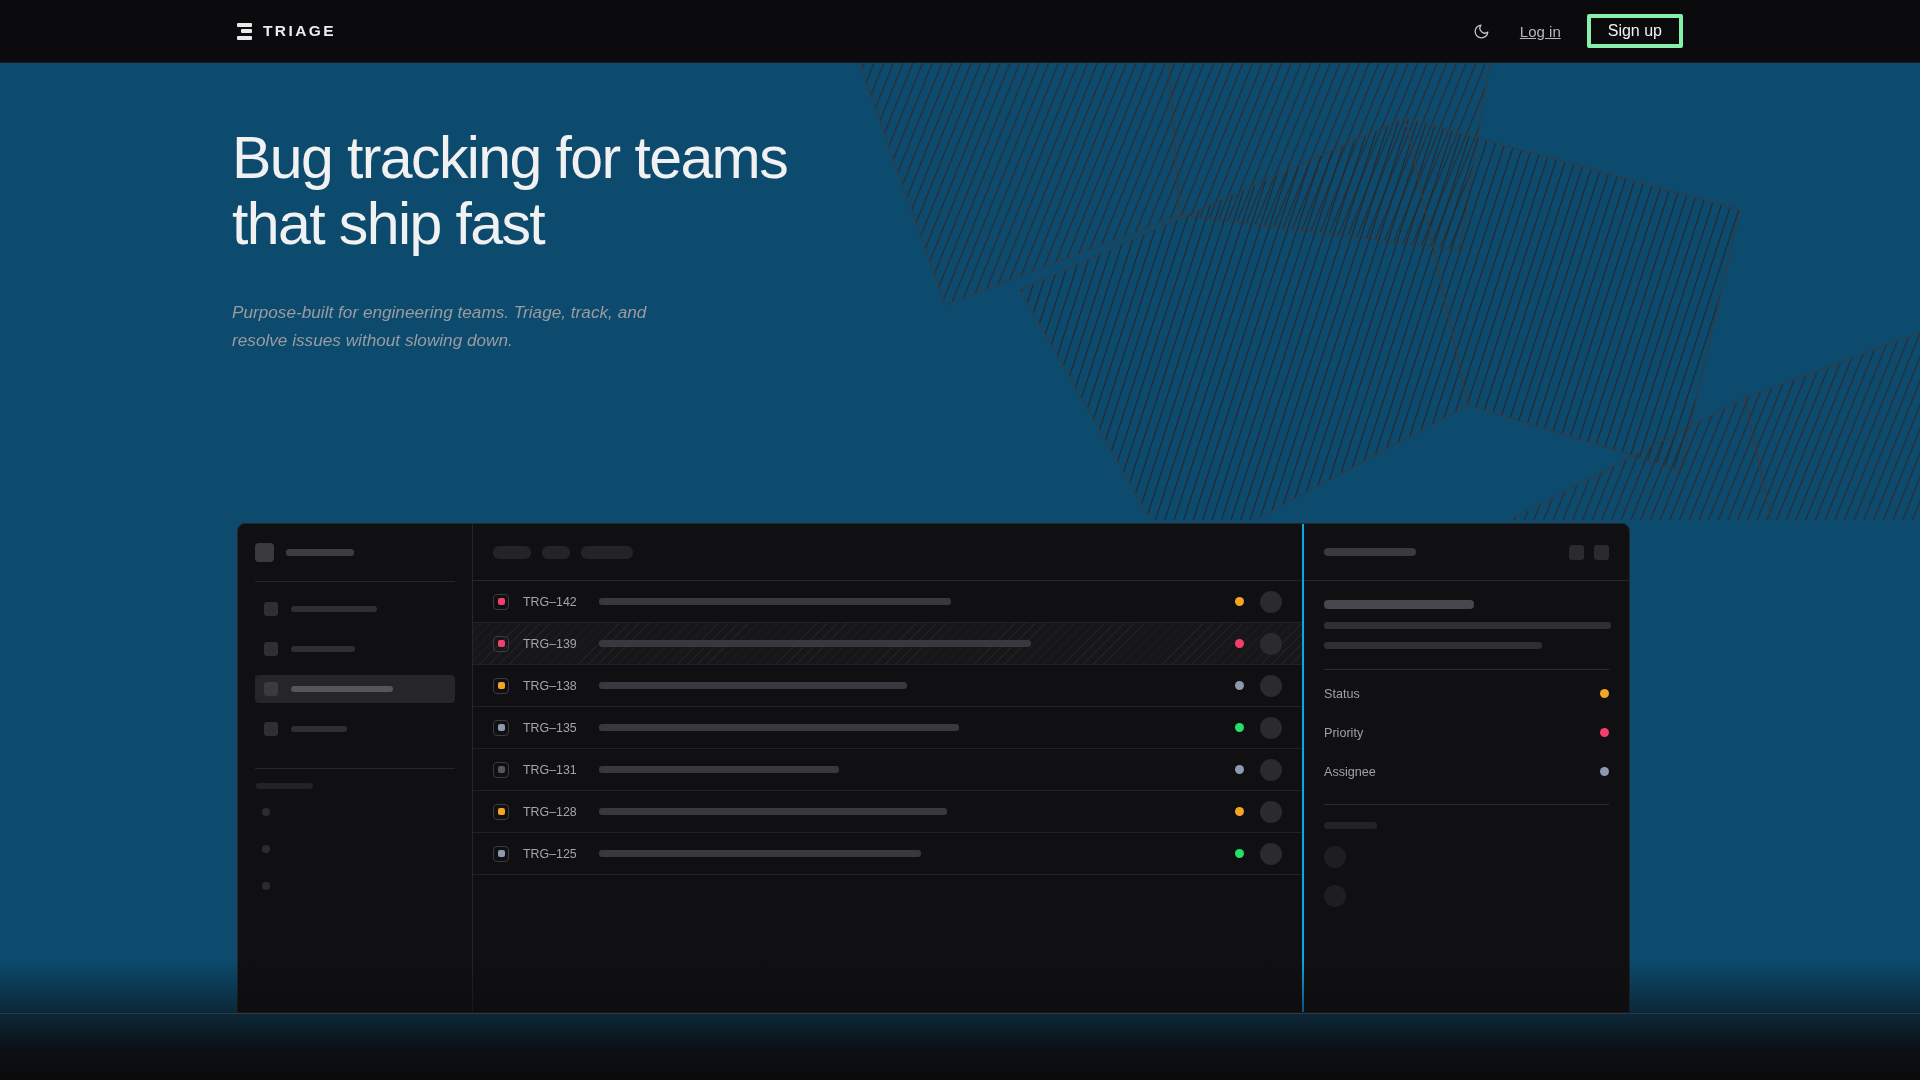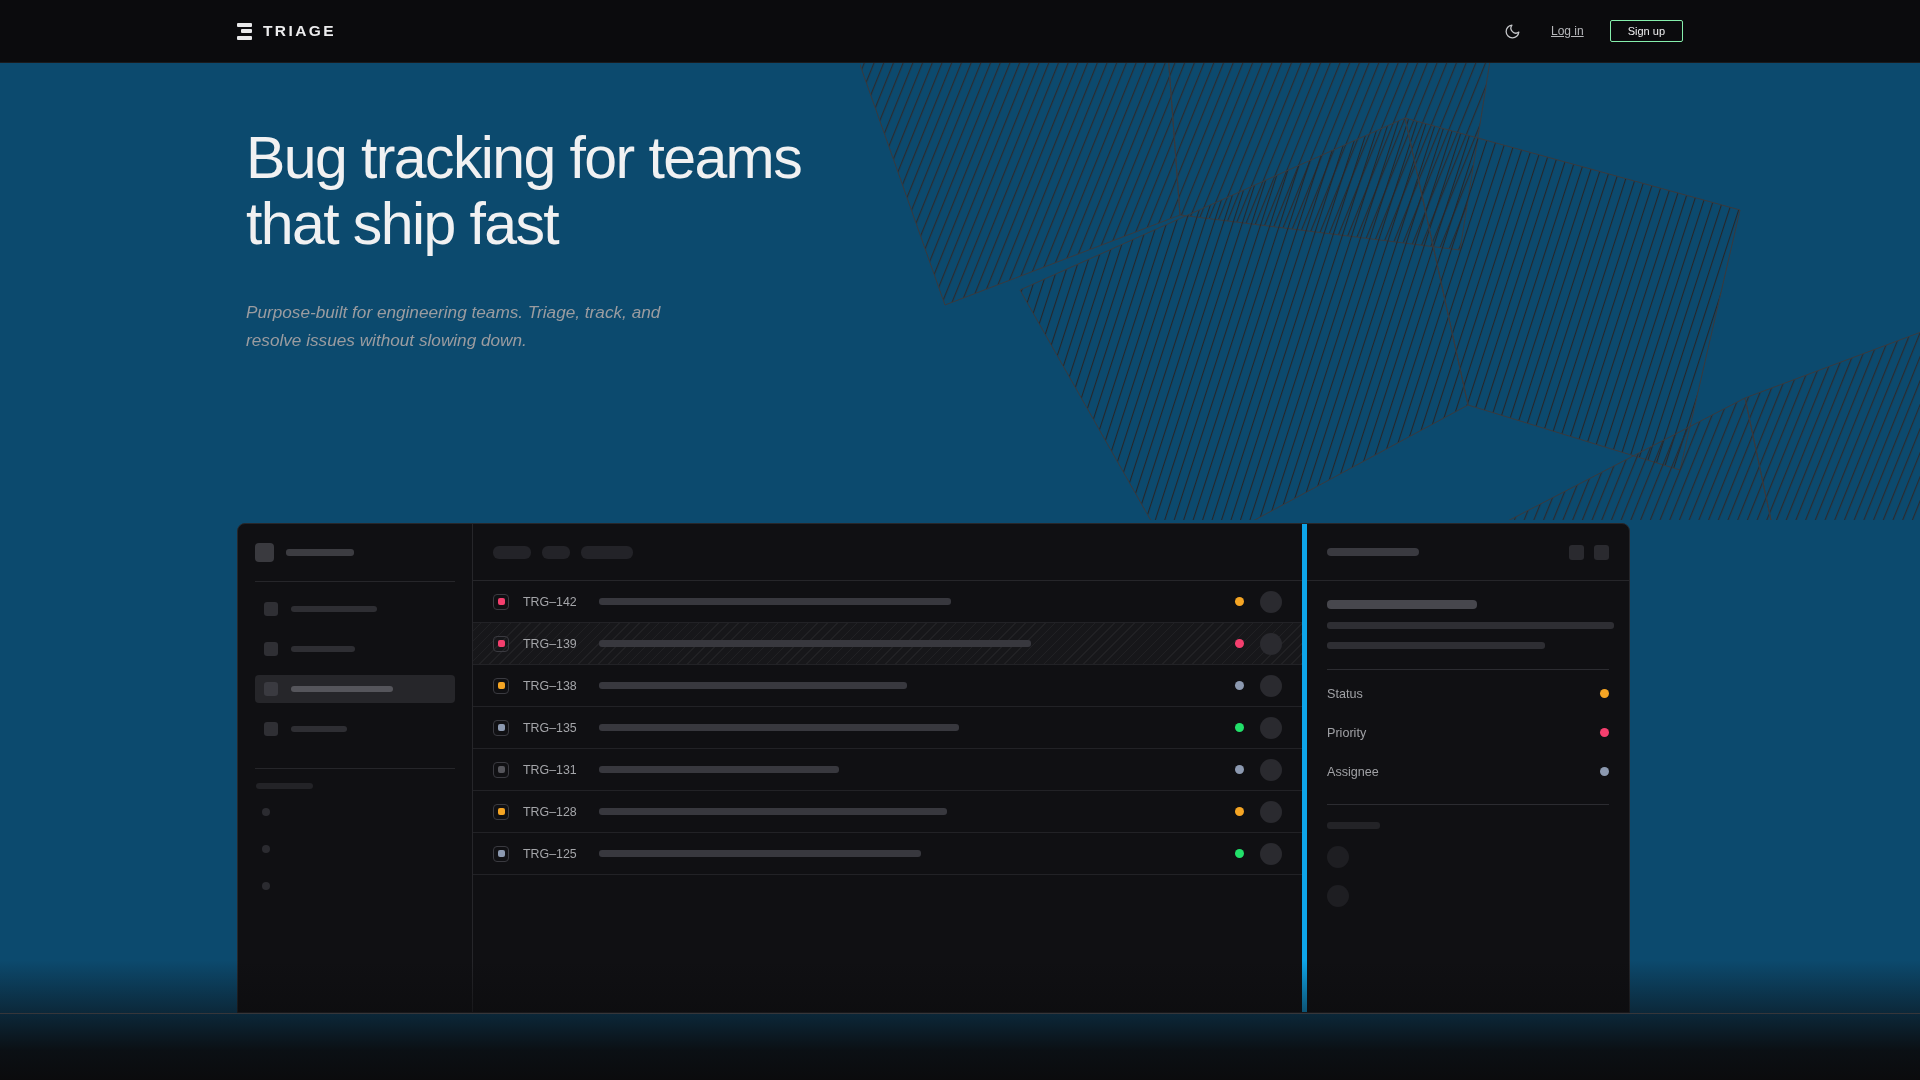--- a/index.html
+++ b/index.html
@@ -36,29 +36,29 @@
   .brand-mark i:nth-child(3) { width: 15px; }
   .brand-name {
     color: #ececed; font-size: 15.5px; font-weight: bold;
     letter-spacing: 2.4px;
   }
   .nav-right {
     margin-left: auto; margin-right: 237px;
     display: flex; align-items: center; gap: 26px;
   }
   .moon-btn { width: 24px; height: 24px; display: flex; align-items: center; justify-content: center; cursor: pointer; }
-  .login-link { color: #b6b7ba; font-size: 12px; cursor: pointer; text-decoration: underline; }
+  .login-link { color: #b6b7ba; font-size: 15px; cursor: pointer; text-decoration: underline; }
   .signup-btn {
-    border: 1px solid #86efac; color: #f0f0f1; font-size: 11px;
+    border: 4px solid #86efac; color: #f0f0f1; font-size: 16px;
     padding: 4px 17px; background: transparent; cursor: pointer;
     border-radius: 2px; font-family: inherit;
   }
 
   
-  .hero { position: absolute; top: 63px; left: 246px; z-index: 3; }
+  .hero { position: absolute; top: 63px; left: 232px; z-index: 3; }
   .hero h1 {
     color: #f1f1f2; font-size: 59px; font-weight: normal;
     line-height: 1.12; letter-spacing: -1.6px;
     margin-top: 62px; white-space: pre-line;
   }
   .hero p {
     color: #9b9ca0; font-size: 17.2px; line-height: 1.62;
     margin-top: 42px; white-space: pre-line; font-style: italic;
   }
   .cta {
@@ -131,21 +131,21 @@
   .row-id {
     color: #a4a5a9; font-size: 12.4px; margin-left: 14px;
     width: 62px; flex-shrink: 0; font-family: "Liberation Sans", sans-serif;
   }
   .row-title { height: 7px; border-radius: 3px; background: #38383e; margin-left: 14px; }
   .row-right { margin-left: auto; display: flex; align-items: center; gap: 16px; }
   .status-dot { width: 9px; height: 9px; border-radius: 50%; display: block; }
   .avatar-circle { width: 22px; height: 22px; border-radius: 50%; background: #2a2a2f; display: block; }
 
   
-  .m-detail { width: 327px; border-left: 5px solid #0ea5e9; flex-shrink: 0; display: flex; flex-direction: column; }
+  .m-detail { width: 327px; border-left: 2px solid #0ea5e9; flex-shrink: 0; display: flex; flex-direction: column; }
   .d-head {
     height: 57px; border-bottom: 1px solid #26262a;
     display: flex; align-items: center; padding: 0 20px;
   }
   .d-head-bar { width: 92px; height: 8px; border-radius: 4px; background: #3a3a40; }
   .d-head-actions { margin-left: auto; display: flex; gap: 10px; }
   .d-sq-btn { width: 15px; height: 15px; border-radius: 3px; background: #2a2a2f; }
   .d-body { padding: 19px 20px 0 20px; }
   .d-title { width: 150px; height: 9px; border-radius: 4px; background: #47474d; }
   .d-line { height: 7px; border-radius: 3px; background: #2e2e33; margin-top: 13px; }

